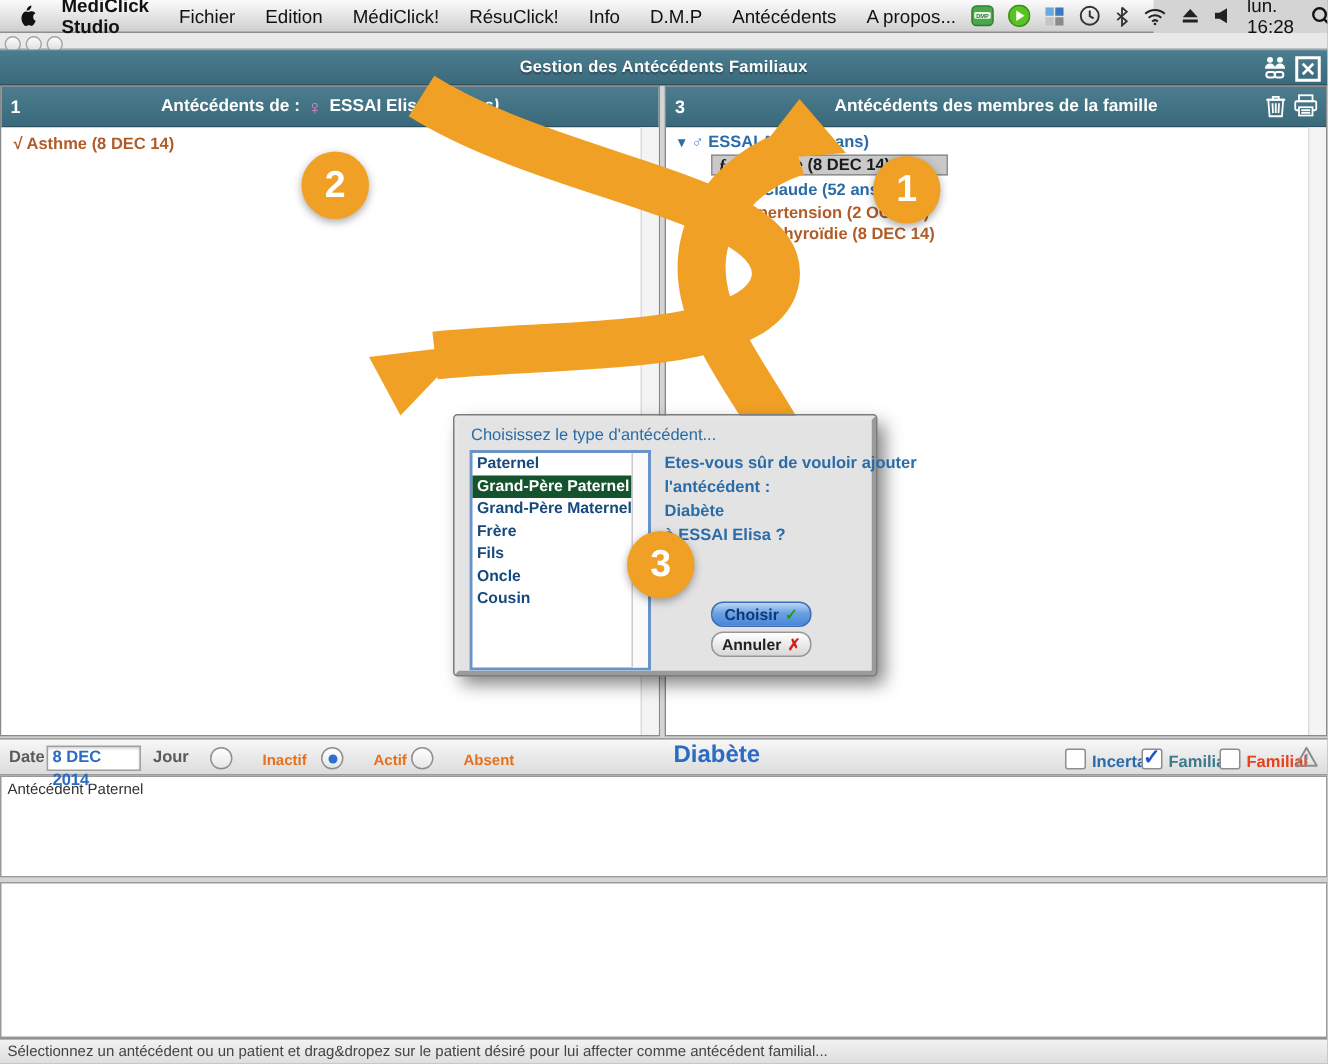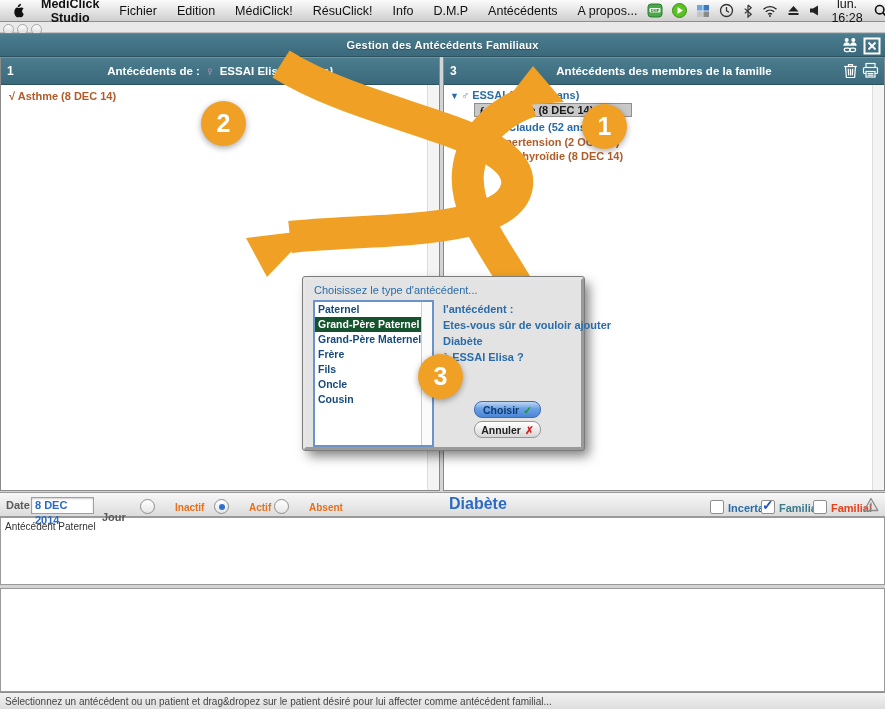--- a/index.html
+++ b/index.html
@@ -2,24 +2,24 @@
 <html><head>
 <meta charset="utf-8">
 <style>
   html,body{margin:0;padding:0;background:#b9b9b9;}
   #app{position:relative;width:885px;height:709px;overflow:hidden;
        font-family:"Liberation Sans",sans-serif;background:#d4d4d4;
        -webkit-font-smoothing:antialiased;}
   .abs{position:absolute;}
 
   
-  .menubar{left:0;top:0;width:885px;height:22px;
+  .menubar{left:0;top:0;width:769px;height:22px;
     background:linear-gradient(#fbfbfb,#e3e3e3 55%,#cfcfcf);
     border-bottom:1px solid #8e8e8e;display:flex;align-items:center;
-    font-size:12.5px;color:#111;box-sizing:border-box;z-index:40;text-align:center;}
+    font-size:12.5px;color:#111;box-sizing:border-box;z-index:40;}
   .menubar .left{display:flex;align-items:center;gap:0;}
   .menubar .mitem{padding:0 10px;white-space:nowrap;}
   .menubar .appname{font-weight:bold;padding:0 10px;}
   .menubar .apple{padding:0 6px 0 12px;display:flex;align-items:center;}
   .menubar .right{margin-left:auto;display:flex;align-items:center;gap:9px;padding-right:10px;}
   .menubar .clocktxt{font-size:12.5px;padding:0 2px;}
   .sicon{display:inline-flex;align-items:center;justify-content:center;}
 
   
   .winstrip{left:0;top:22px;width:885px;height:11px;background:#e9e9e9;border-bottom:1px solid #c0c0c0;box-sizing:border-box;}
@@ -293,40 +293,40 @@
       <div class="lb-item">Paternel</div>
       <div class="lb-item sel">Grand-Père Paternel</div>
       <div class="lb-item">Grand-Père Maternel</div>
       <div class="lb-item">Frère</div>
       <div class="lb-item">Fils</div>
       <div class="lb-item">Oncle</div>
       <div class="lb-item">Cousin</div>
       <div class="lb-track"></div>
     </div>
     <div class="dlg-msg">
+      <div>Etes-vous sûr de vouloir ajouter</div>
       <div>l'antécédent :</div>
-      <div>Etes-vous sûr de vouloir ajouter</div>
       <div>Diabète</div>
       <div>à ESSAI Elisa ?</div>
     </div>
     <div class="dlg-btn btn-choisir">
       <span>Choisir</span>
         <span class="mark-ok">✓</span>
     </div>
     <div class="dlg-btn btn-annuler">
       <span>Annuler</span>
         <span class="mark-x">✗</span>
     </div>
   </div>
   <div class="abs badge badge3" style="left:418px;top:354px;">3</div>
 
   <div class="abs btoolbar">
     <span class="abs lab-gray" style="left:6px;top:6px;">Date :</span>
     <span class="datefield">8 DEC 2014</span>
-    <span class="abs lab-gray" style="left:102px;top:18px;">Jour</span>
+    <span class="abs lab-gray" style="left:102px;top:6px;">Jour</span>
     <span class="abs" style="left:140px;top:4px;">
       <span class="radio"></span><span class="rlabel">Inactif</span>
     </span>
     <span class="abs" style="left:214px;top:4px;">
       <span class="radio on"></span><span class="rlabel">Actif</span>
     </span>
     <span class="abs" style="left:274px;top:4px;">
       <span class="radio"></span><span class="rlabel">Absent</span>
     </span>
     <span class="cond-title">Diabète</span>

